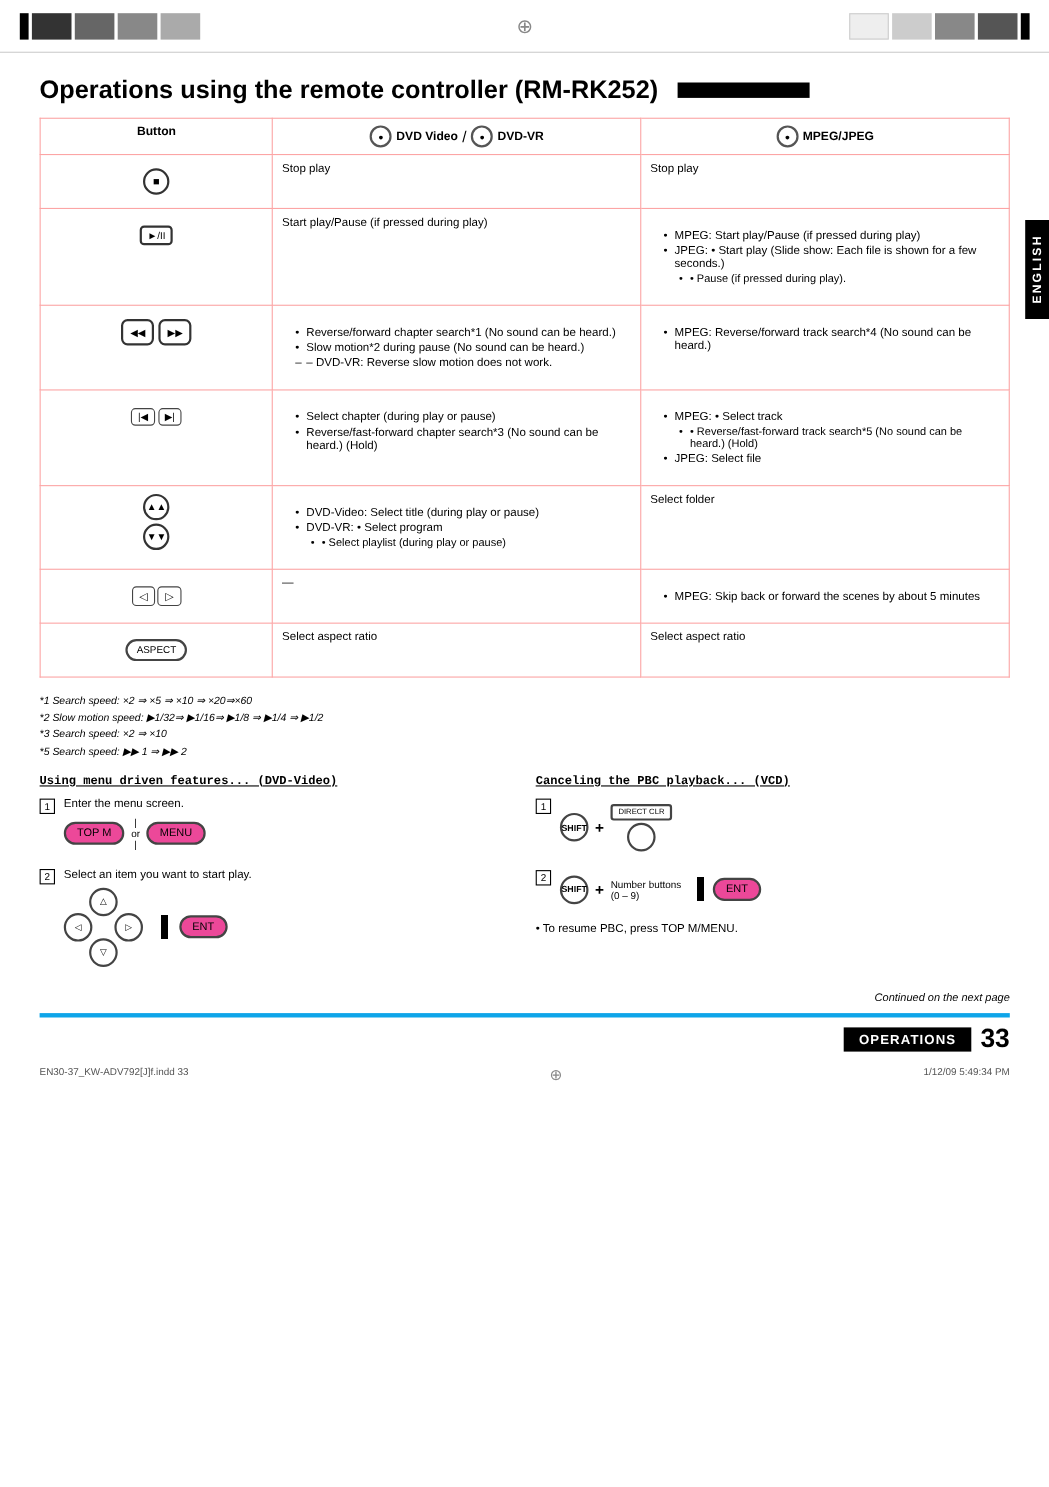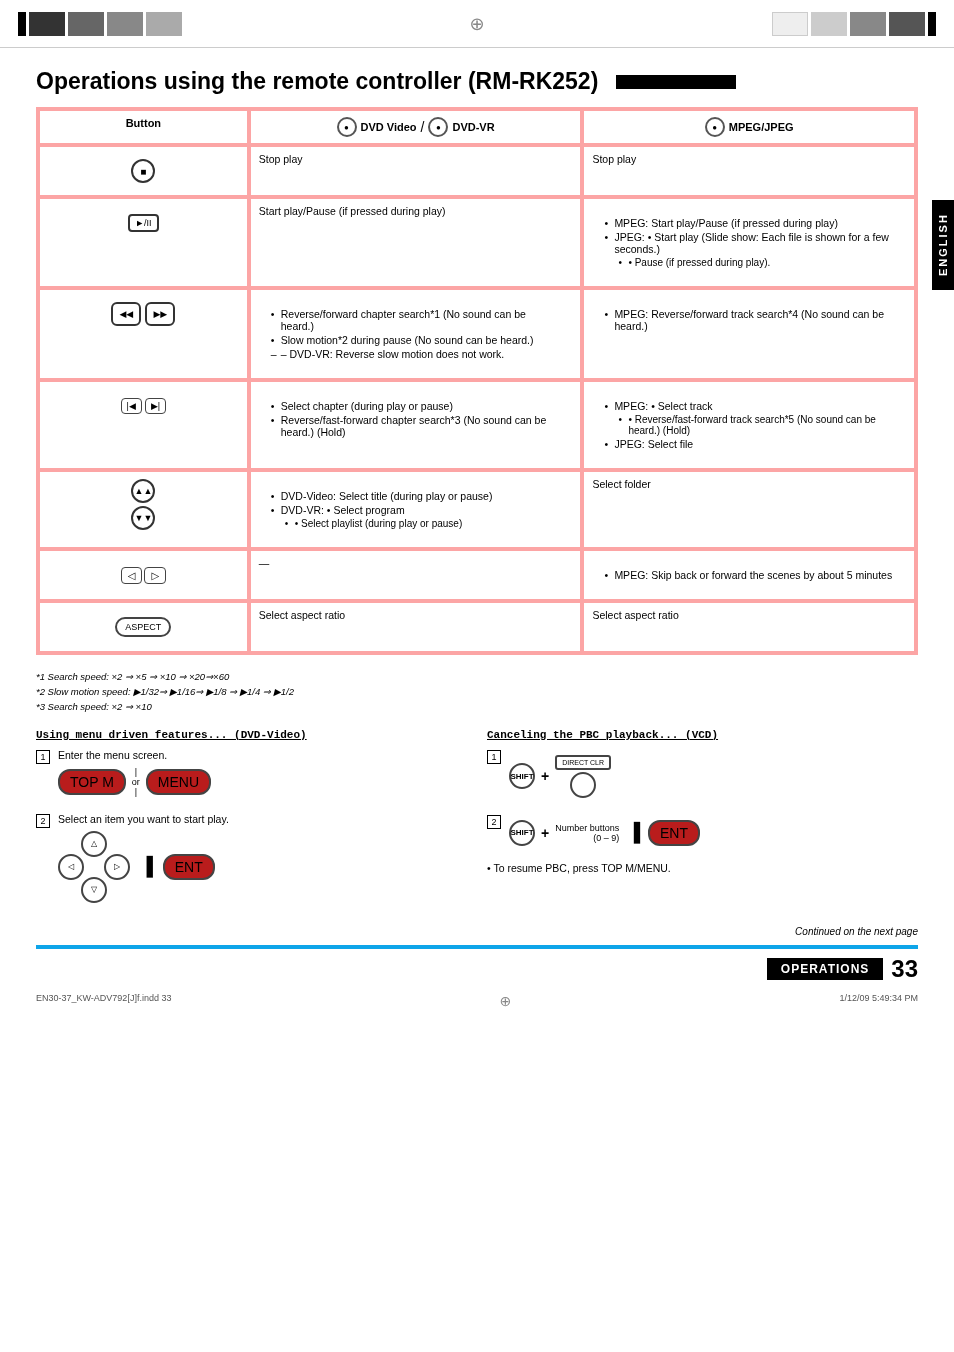--- a/index.html
+++ b/index.html
@@ -92,21 +92,21 @@
     }
 
     
     .ops-table {
       width: 100%;
       border-collapse: collapse;
       margin-bottom: 14px;
       font-size: 10.5px;
     }
     .ops-table th, .ops-table td {
-      border: 4px solid #fca5a5;
+      border: 1px solid #fca5a5;
       padding: 6px 8px;
       vertical-align: top;
     }
     .ops-table thead th {
       background: #fff;
       font-weight: bold;
       text-align: center;
       font-size: 11px;
     }
     .ops-table th.button-col {
@@ -238,25 +238,25 @@
       display: flex;
       align-items: center;
       gap: 6px;
       margin: 6px 0 6px 0;
       flex-wrap: wrap;
     }
     .btn-rounded {
       border: 2px solid #444;
       border-radius: 12px;
       padding: 3px 10px;
-      font-size: 14px;
-      display: inline-flex;
-      align-items: center;
-      justify-content: center;
-      background: #b91c1c;
+      font-size: 10px;
+      display: inline-flex;
+      align-items: center;
+      justify-content: center;
+      background: #ec4899;
     }
     .btn-circle-sm {
       border: 2px solid #444;
       border-radius: 50%;
       width: 26px;
       height: 26px;
       font-size: 8px;
       display: inline-flex;
       align-items: center;
       justify-content: center;
@@ -548,20 +548,23 @@
 
     <div class="footnote-section">
       <div class="fn-line">
         <span>*1  Search speed: ×2 ⇒ ×5 ⇒ ×10  ⇒ ×20⇒×60</span>
       </div>
       <div class="fn-line">
         <span>*2  Slow motion speed: ▶1/32⇒ ▶1/16⇒ ▶1/8  ⇒  ▶1/4  ⇒  ▶1/2</span>
       </div>
       <div class="fn-line">
         <span>*3  Search speed: ×2 ⇒ ×10</span>
+      </div>
+      <div class="fn-line">
+        <span>*5  Search speed: ▶▶ 1  ⇒ ▶▶ 2</span>
       </div>
     </div>
 
     <div class="bottom-sections">
 
       <div class="bottom-left">
         <div class="bottom-title">Using menu driven features... (DVD-Video)</div>
 
         <div class="bottom-step">
           <div class="step-num">1</div>
@@ -622,21 +625,21 @@
             </div>
           </div>
         </div>
 
         <div class="bottom-step">
           <div class="step-num">2</div>
           <div class="step-content">
             <div class="button-group" style="align-items:center;">
               <div class="btn-circle-sm" style="font-size:8px;font-weight:bold;">SHIFT</div>
               <span class="plus-sign">+</span>
-              <div style="display:flex;flex-direction:column;align-items:flex-end;">
+              <div style="display:flex;flex-direction:column;align-items:flex-start;">
                 <span style="font-size:9px;">Number buttons</span>
                 <span style="font-size:9px;">(0 – 9)</span>
               </div>
               <div style="display:flex;align-items:center;font-size:18px;margin:0 2px;">▐</div>
               <div class="btn-rounded">ENT</div>
             </div>
           </div>
         </div>
 
         <div class="resume-note">To resume PBC, press TOP M/MENU.</div>

